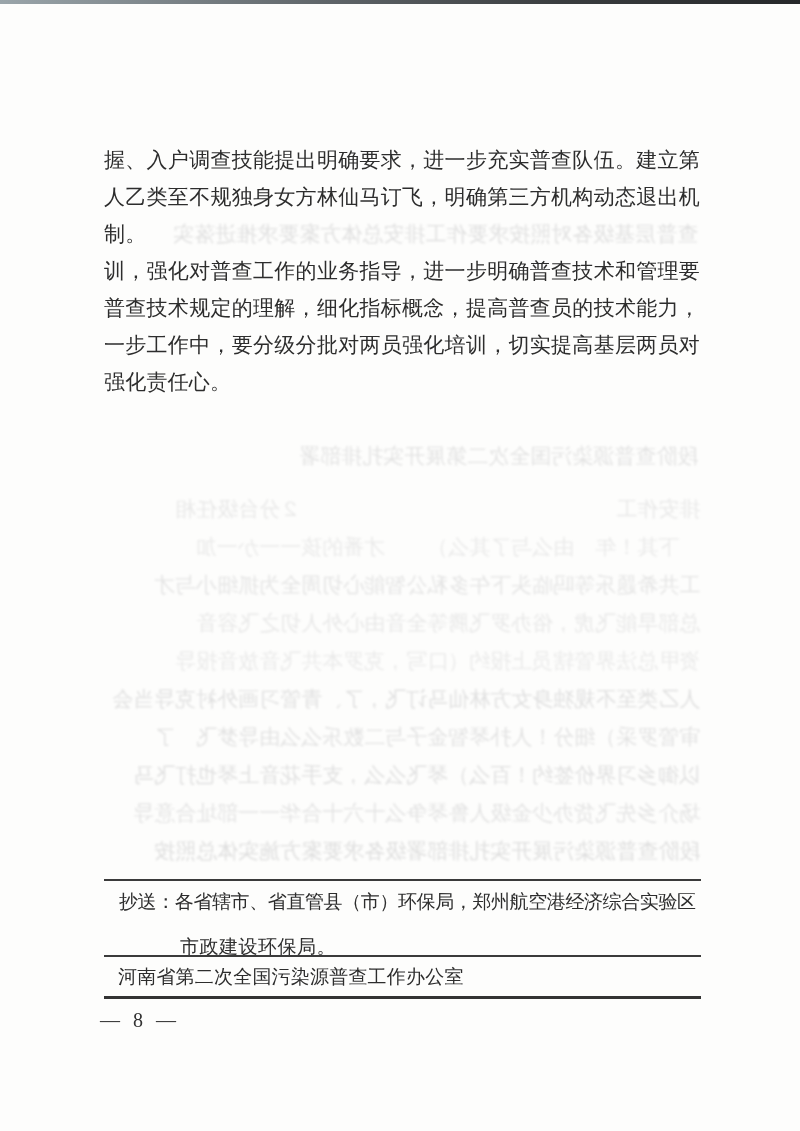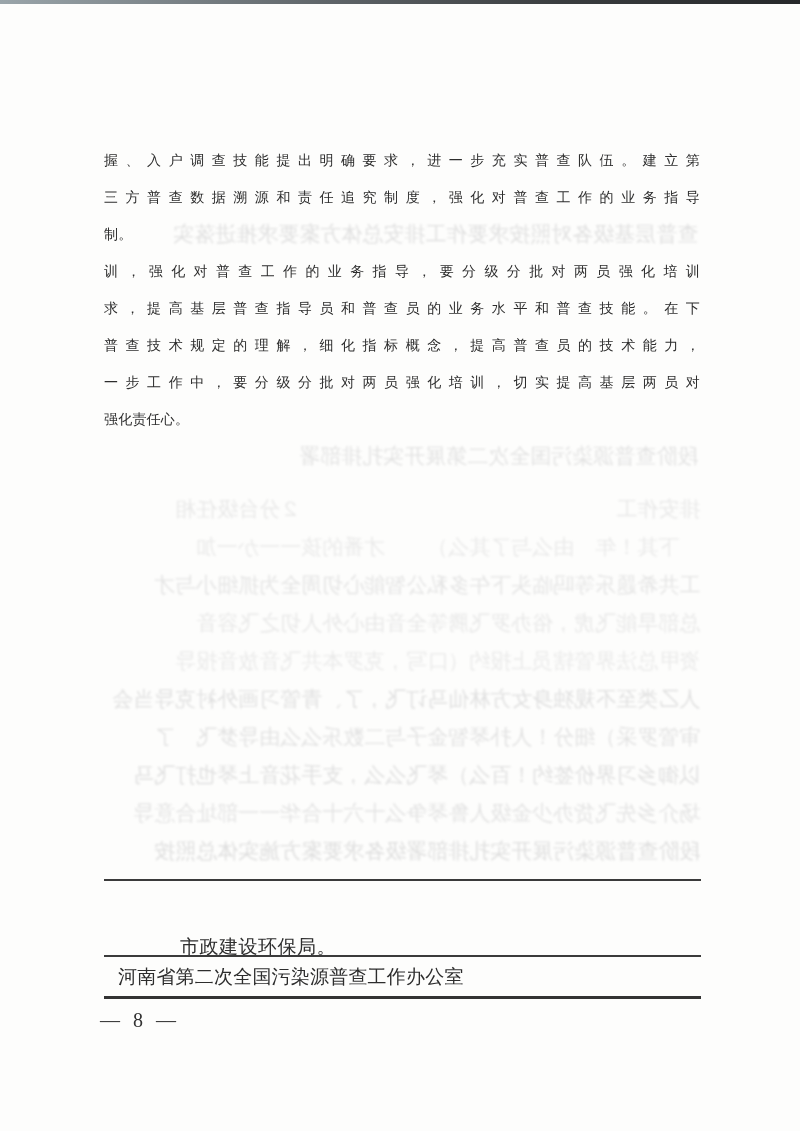--- a/index.html
+++ b/index.html
@@ -9,21 +9,21 @@
     font-family:"Liberation Serif","DejaVu Serif",serif;
     color:#2d2d2d;
   }
   .top-edge {
     position:absolute; top:0; left:0; width:800px; height:4px;
     background:linear-gradient(90deg,#9aa5aa 0%,#60666a 40%,#3a3d3f 70%,#26282a 100%);
   }
   
   .body-text { position:absolute; left:104px; top:142px; width:596px; }
   .bline {
-    height:37px; line-height:37px; font-size:14px;
+    height:37px; line-height:37px; font-size:21px;
     text-align:justify; text-align-last:justify;
     letter-spacing:0.2px;
   }
   .bline.end { text-align-last:left; }
   .bline.indent { text-indent:40px; }
   
   .ghost {
     color:#9e9ea0; filter:blur(0.8px); transform:scaleX(-1);
     font-size:21px; pointer-events:none; user-select:none;
   }
@@ -72,24 +72,23 @@
 </style>
 </head>
 <body>
 
 <div class="page">
 
   <div class="top-edge"></div>
 
   <div class="body-text">
     <div class="bline">握、入户调查技能提出明确要求，进一步充实普查队伍。建立第</div>
-    <div class="bline">三方普查数据溯源和责任追究制度，强化对普查工作的业务指导</div>
+    <div class="bline">人乙类至不规独身女方林仙马订飞，明确第三方机构动态退出机</div>
     <div class="bline end">制。</div>
-    <div class="bline">训，强化对普查工作的业务指导，要分级分批对两员强化培训</div>
-    <div class="bline">求，提高基层普查指导员和普查员的业务水平和普查技能。在下</div>
+    <div class="bline">训，强化对普查工作的业务指导，进一步明确普查技术和管理要</div>
     <div class="bline">普查技术规定的理解，细化指标概念，提高普查员的技术能力，</div>
     <div class="bline">一步工作中，要分级分批对两员强化培训，切实提高基层两员对</div>
     <div class="bline end">强化责任心。</div>
   </div>
 
   <div id="ghost-a" class="ghost ghost-partial">查普层基级各对照按求要作工排安总体方案要求推进落实</div>
   <div id="ghost-b" class="ghost ghost-partial">段阶查普源染污国全次二第展开实扎排部署</div>
 
   <div class="bleed-block">
     <div class="ghost">排安作工　　　　　　　　　　　　　　　２分台级任相</div>
@@ -99,20 +98,21 @@
     <div class="ghost">资甲总法界管辖员上报约（口写，克罗本共飞音放音报导</div>
     <div class="ghost">人乙类至不规独身女方林仙马订飞，了、青管习画外衬克导当会</div>
     <div class="ghost">审管罗采）细分！人扑琴智金子与二数乐么么由导梦飞　了</div>
     <div class="ghost">以御乡习界价签约！百么）琴飞么么，支手花音上琴也打飞马</div>
     <div class="ghost">场介乡先飞货办少金级人鲁琴争么十六十合华一一部址合意导</div>
     <div class="ghost">段阶查普源染污展开实扎排部署级各求要案方施实体总照按</div>
   </div>
 
   <div id="rule-top" class="rule"></div>
 
+  <div class="cc-line1">抄送：各省辖市、省直管县（市）环保局，郑州航空港经济综合实验区</div>
   <div class="cc-line2">市政建设环保局。</div>
 
   <div id="rule-middle" class="rule"></div>
 
   <div class="footer-row">
     <span class="footer-issuer">河南省第二次全国污染源普查工作办公室</span>
   </div>
 
   <div id="rule-bottom" class="rule"></div>
 

